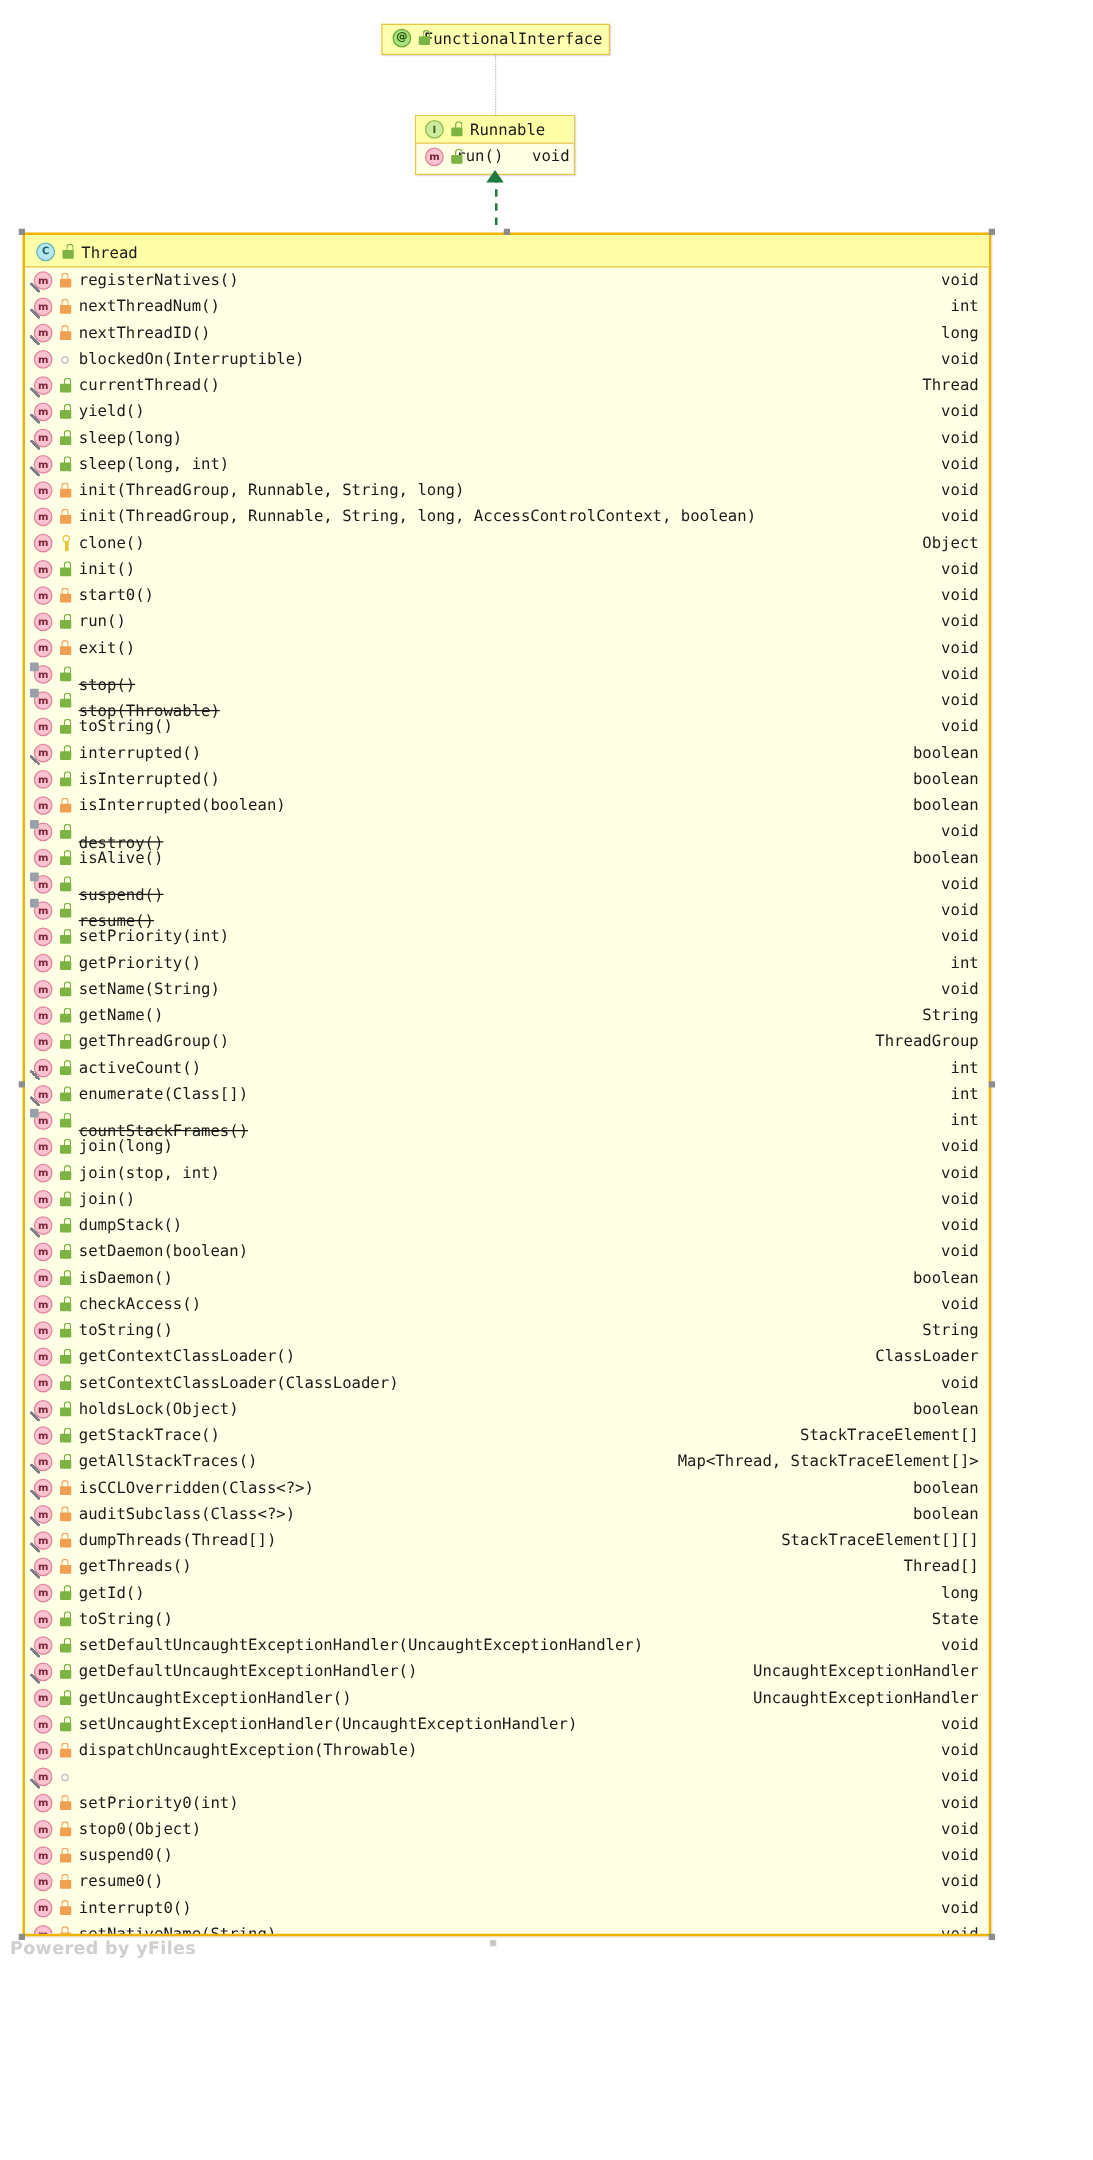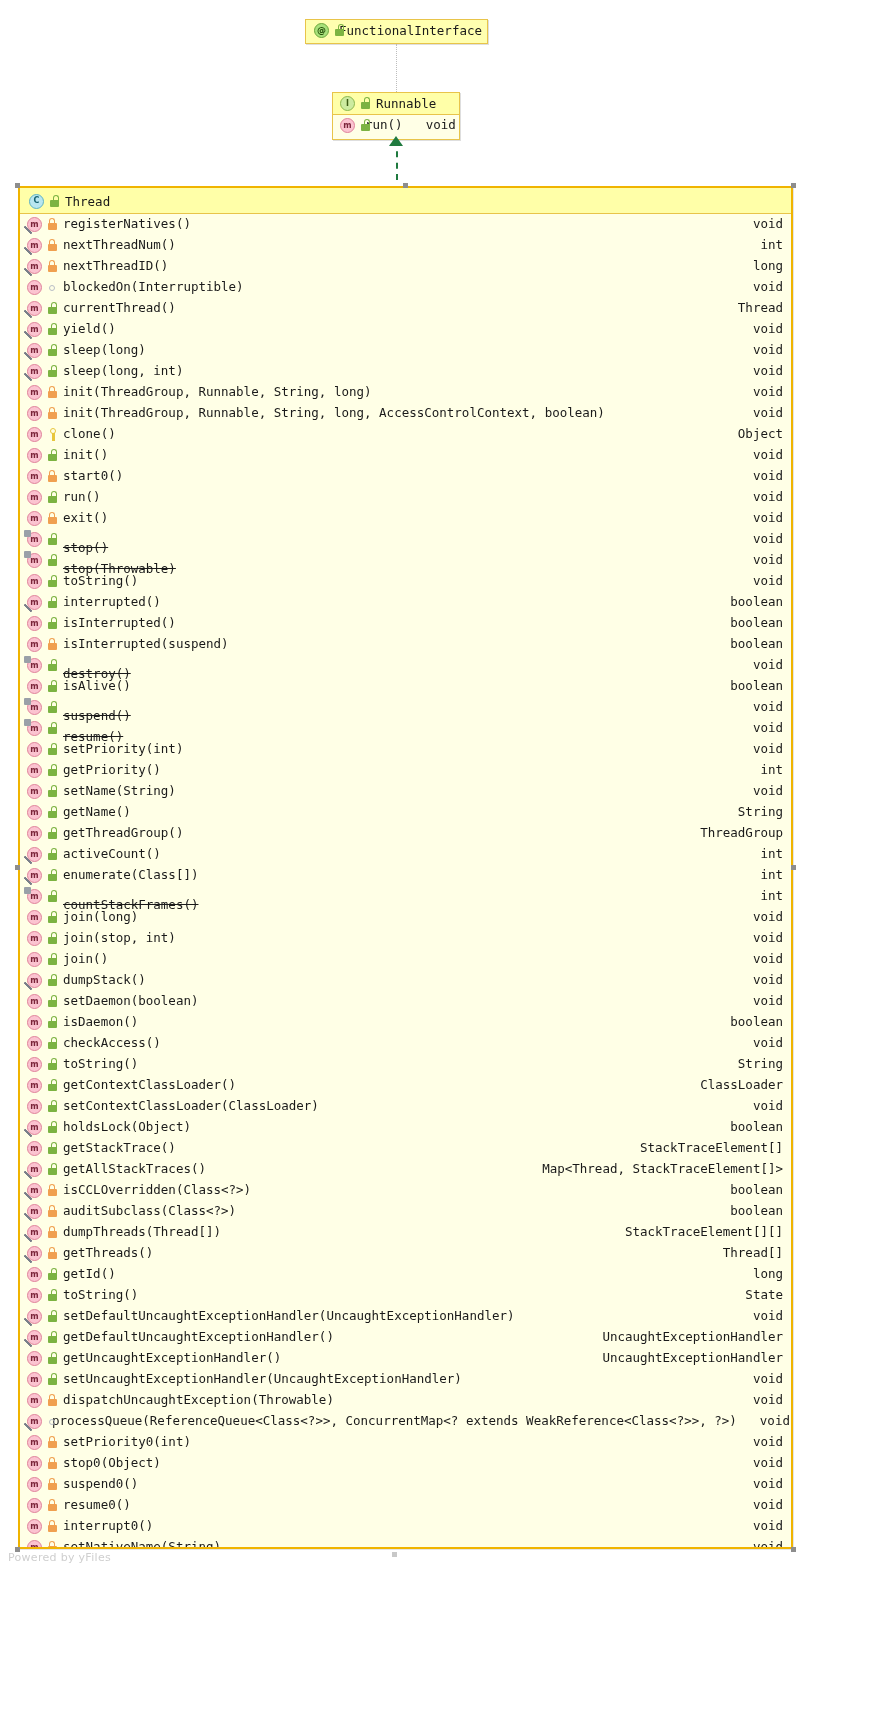--- a/index.html
+++ b/index.html
@@ -136,21 +136,21 @@
     border-bottom:10px solid #1f7a3f;
   }
 
   
   .handle{position:absolute;width:5px;height:5px;background:#8d8d8d;}
 
   
   #watermark{
     position:absolute;left:8px;top:1551px;
     font-family:"DejaVu Sans","Liberation Sans",sans-serif;
-    font-size:11px;color:#cfcfcf;letter-spacing:0.3px;
+    font-size:14px;color:#cfcfcf;letter-spacing:0.3px;font-weight:bold;
   }
   #bottom-mark{
     position:absolute;left:392px;top:1552px;
     width:5px;height:5px;background:#c8c8c8;
   }
 </style>
 </head>
 <body>
 
 <div class="canvas">
@@ -357,21 +357,21 @@
           </span>
           <span class="vis pub"></span>
           <span class="sig">isInterrupted()</span>
           <span class="ret">boolean</span>
         </div>
         <div class="row">
           <span class="ic">
             <span class="badge mth">m</span>
           </span>
           <span class="vis priv"></span>
-          <span class="sig">isInterrupted(suspend)</span>
+          <span class="sig">isInterrupted(boolean)</span>
           <span class="ret">boolean</span>
         </div>
         <div class="row dep">
           <span class="ic depm">
             <span class="badge mth">m</span>
           </span>
           <span class="vis pub"></span>
           <span class="sig">destroy()</span>
           <span class="ret">void</span>
         </div>
@@ -653,21 +653,20 @@
           </span>
           <span class="vis priv"></span>
           <span class="sig">dispatchUncaughtException(Throwable)</span>
           <span class="ret">void</span>
         </div>
         <div class="row">
           <span class="ic static">
             <span class="badge mth">m</span>
           </span>
           <span class="vis pkg"></span>
-          <span class="sig">processQueue(ReferenceQueue&lt;Class&lt;?&gt;&gt;, ConcurrentMap&lt;? extends WeakReference&lt;Class&lt;?&gt;&gt;, ?&gt;)</span>
           <span class="ret">void</span>
         </div>
         <div class="row">
           <span class="ic">
             <span class="badge mth">m</span>
           </span>
           <span class="vis priv"></span>
           <span class="sig">setPriority0(int)</span>
           <span class="ret">void</span>
         </div>

